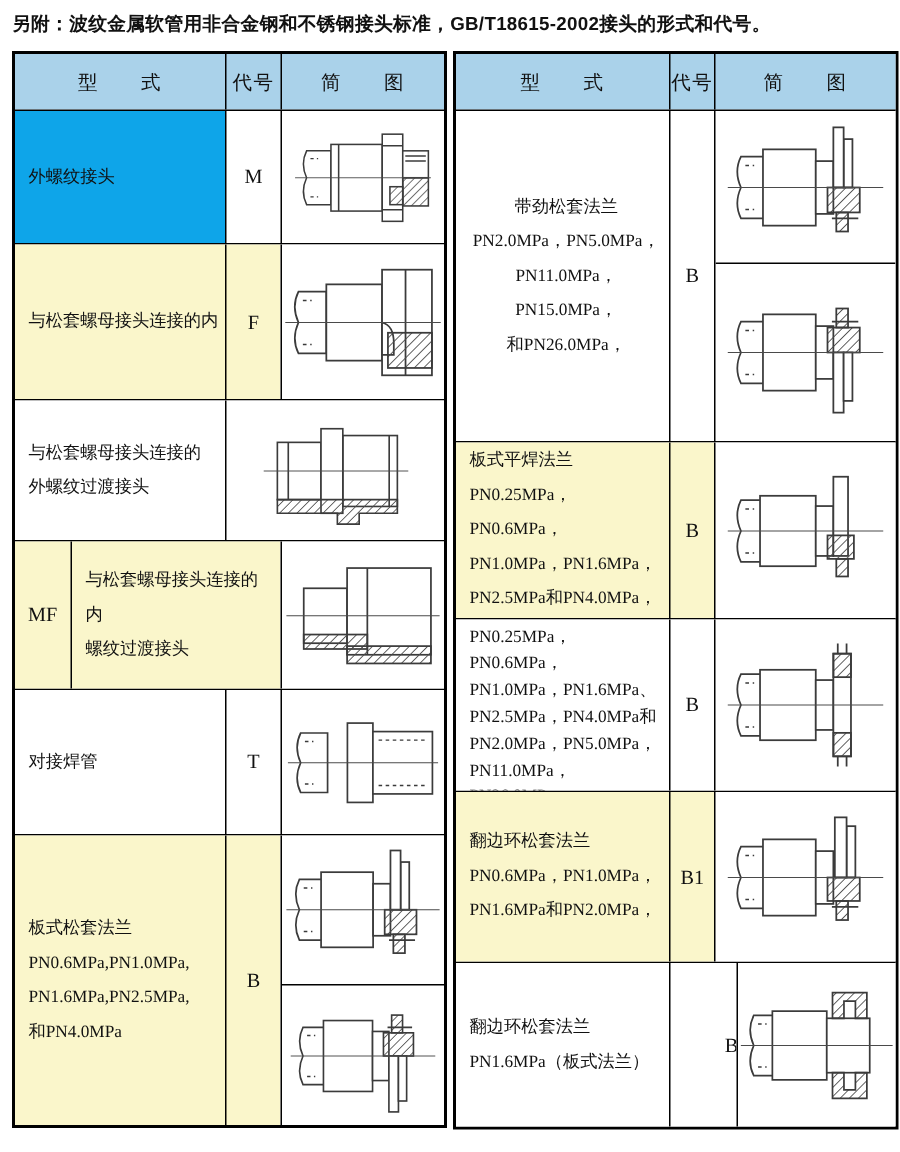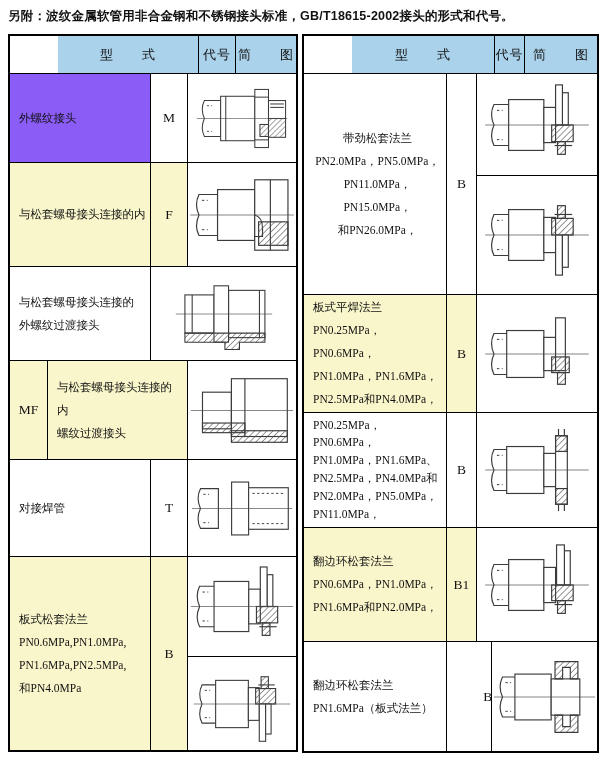--- a/index.html
+++ b/index.html
@@ -12,21 +12,21 @@
   .title{
     font-family:"Liberation Sans","DejaVu Sans",sans-serif;
     font-weight:bold;font-size:12.5px;
     padding:8px 4px 0 8px;letter-spacing:0.2px;white-space:nowrap;
   }
   .tables{display:flex;gap:4px;margin:9px 8px 0 8px;align-items:flex-start;}
   .ftable{border:2px solid #000;background:#fff;}
   .ftable-left{width:287px;}
   .ftable-right{width:293px;}
   .t-row{display:flex;border-top:1px solid #000;box-sizing:border-box;}
-  .t-row:first-child{border-top:none;margin-left:48px;}
+  .t-row:first-child{border-top:none;}
   .t-head{background:#aad2ea;}
   .cell{
     box-sizing:border-box;border-left:1px solid #000;
     display:flex;align-items:center;overflow:hidden;
   }
   .cell:first-child{border-left:none;}
   .head-cell{justify-content:center;font-size:13px;letter-spacing:1px;}
   .type-cell{padding:2px 4px 2px 9px;}
   .type-text{white-space:pre-line;font-size:11.5px;}
   .code-cell{justify-content:center;font-size:13.5px;}
@@ -53,21 +53,21 @@
 <div class="page">
   <div class="title">另附：波纹金属软管用非合金钢和不锈钢接头标准，GB/T18615-2002接头的形式和代号。</div>
   <div class="tables">
     <div class="ftable ftable-left" id="left-table">
         <div class="t-row t-head" style="height: 37px; background: rgb(170, 210, 234);">
           <div class="cell head-cell" style="width: 140px;">型　　式</div>
           <div class="cell head-cell" style="width: 37px;">代号</div>
           <div class="cell head-cell" style="flex: 1 1 0%;">简　　图</div>
         </div>
         <div class="t-row" style="height: 89px;">
-          <div class="cell type-cell" style="width: 140px; background: #8b5cf6; font-family: Liberation Serif, serif;">
+          <div class="cell type-cell" style="width: 140px; background: #0ea5e9; font-family: Liberation Serif, serif;">
             <div class="type-text" style="line-height: 1.6;">外螺纹接头</div>
           </div>
           <div class="cell code-cell" style="width: 37px; background: rgb(255, 255, 255);">M</div>
           <div class="cell diagram-cell" style="flex: 1 1 0%;">
             <div class="sub">
               <svg viewBox="0 0 110 90" width="94" height="77" preserveAspectRatio="xMidYMid meet">
                 <path d="M30 24 H11 Q6 34 11 45 Q6 56 11 66 H30 Z" fill="#fff" class="ln"></path>
                 <line x1="14" y1="30" x2="20" y2="30" class="dash"></line>
                 <line x1="14" y1="60" x2="20" y2="60" class="dash"></line>
                 <rect x="30" y="19" width="40" height="52" fill="#fff" class="ln"></rect>

